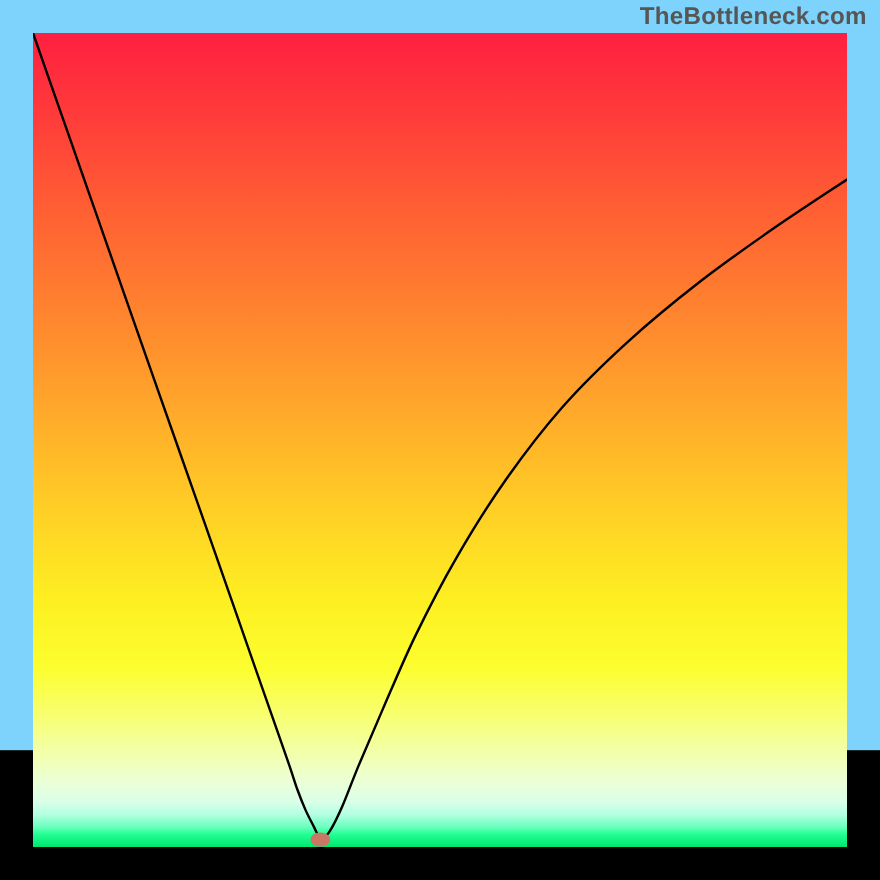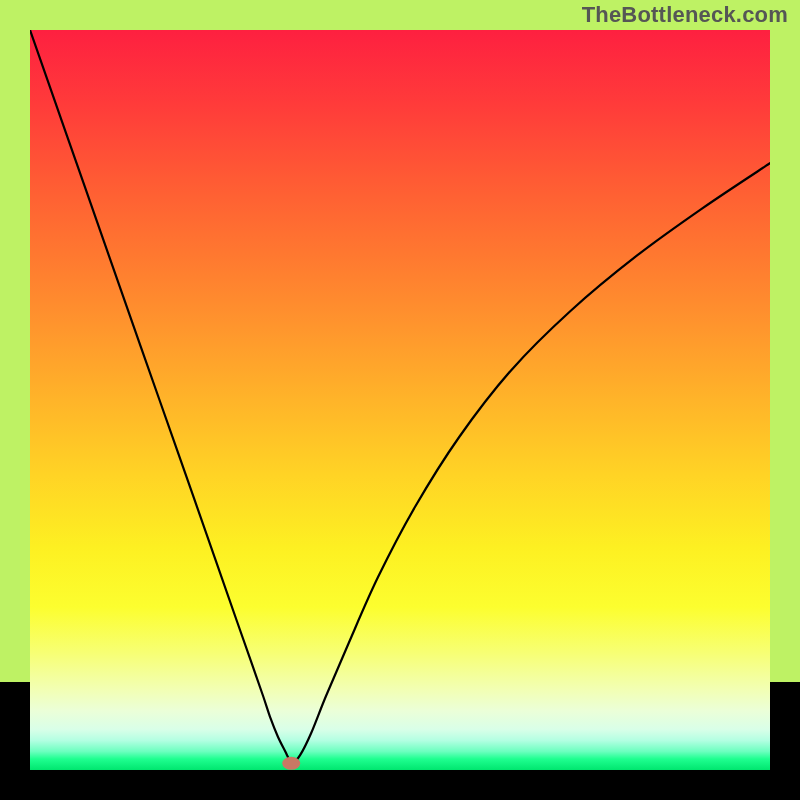--- a/index.html
+++ b/index.html
@@ -8,21 +8,21 @@
     width: 800px;
     height: 800px;
     background: #000;
     overflow: hidden;
     font-family: Arial, Helvetica, sans-serif;
   }
   .frame {
     position: relative;
     width: 800px;
     height: 682px;
-    background: #bef264;
+    background: #7dd3fc;
   }
   .watermark {
     position: absolute;
     top: 2px;
     right: 12px;
     color: #555655;
     font-size: 22px;
     font-weight: 600;
     letter-spacing: 0.2px;
     z-index: 10;

